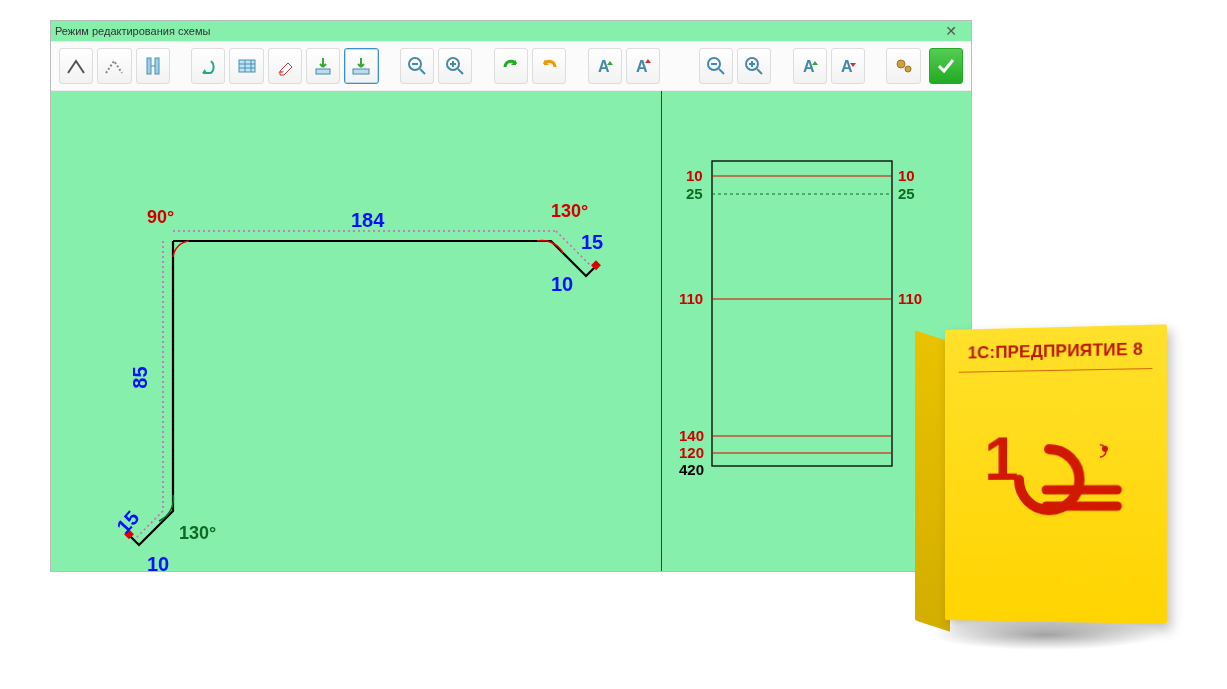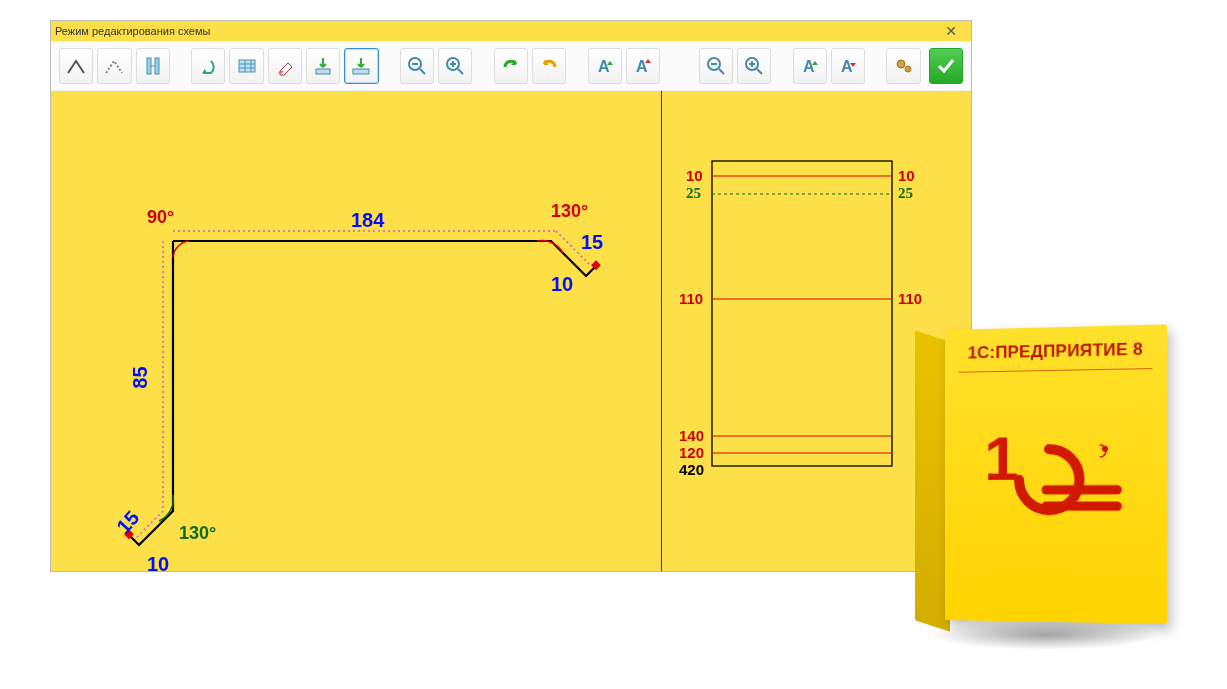--- a/index.html
+++ b/index.html
@@ -10,21 +10,21 @@
     font-size: 12px;
     position: relative;
     width: 1227px;
     height: 689px;
     box-sizing: border-box;
     overflow: hidden;
   }
   .window {
     border: 1px solid #bbb;
     width: 920px;
-    background: #fde047;
+    background: #86efac;
   }
   .titlebar {
     display: flex;
     justify-content: space-between;
     align-items: center;
     padding: 2px 8px 2px 4px;
     font-size: 11px;
     color: #333;
     border-bottom: 1px solid #eee;
   }
@@ -79,21 +79,21 @@
   .lbl {
     position: absolute;
     font-weight: bold;
     font-family: "Arial Narrow", Arial, sans-serif;
     pointer-events: none;
   }
   .blue { color: #0010ff; font-size:20px;}
   .red  { color: #d00000; font-size:18px;}
   .green{ color: #0f6b24; font-size:18px;}
   .s-red{ color:#d00000;font-size:15px;}
-  .s-green{color:#0f6b24;font-size:15px;font-family:Liberation Serif, serif;}
+  .s-green{color:#0f6b24;font-size:15px;}
   .s-black{color:#000;font-size:15px;}
 
   
   .box3d {
     position:absolute;
     left: 910px;
     top: 330px;
     width: 260px;
     height: 340px;
     perspective: 950px;

